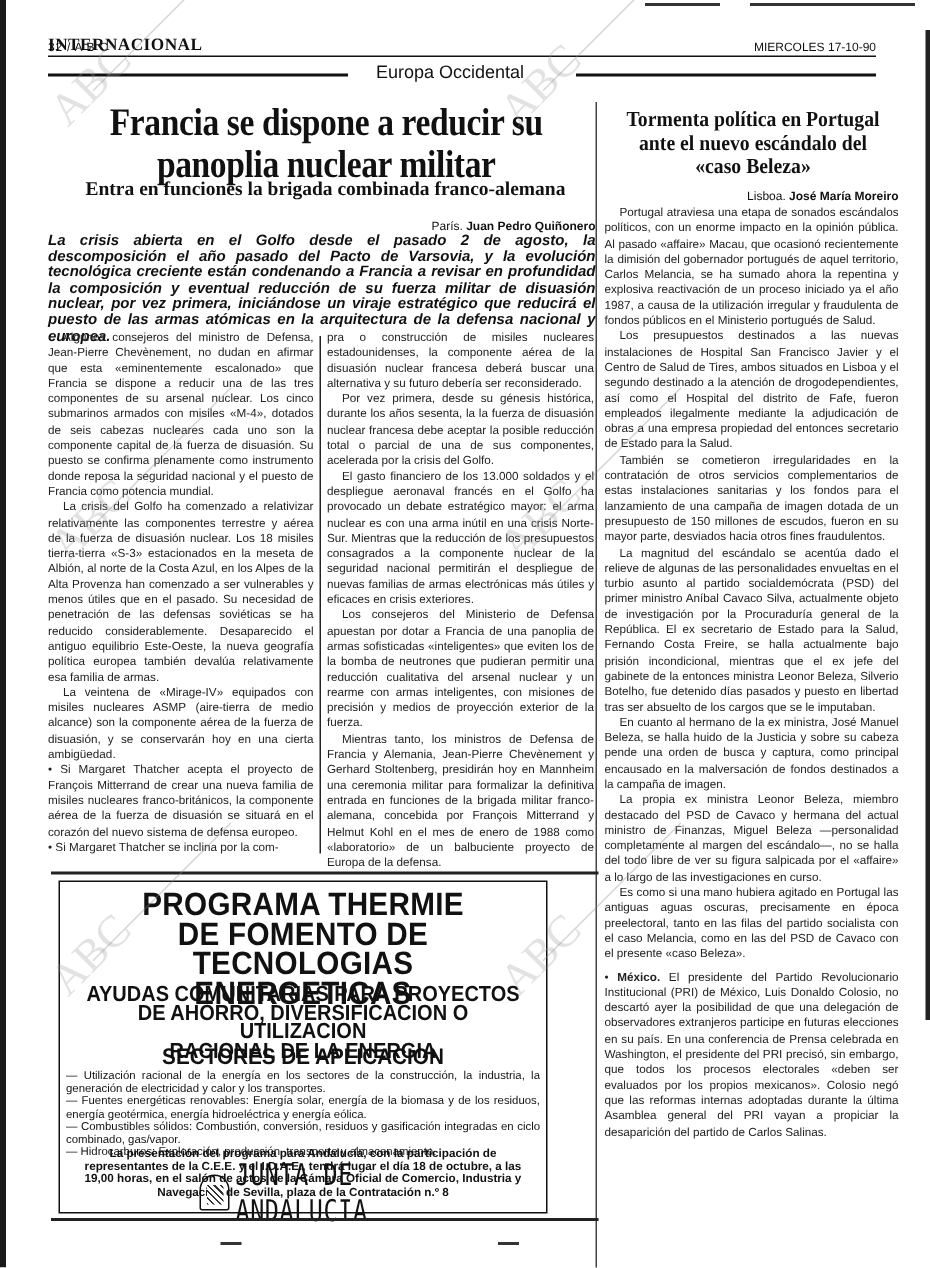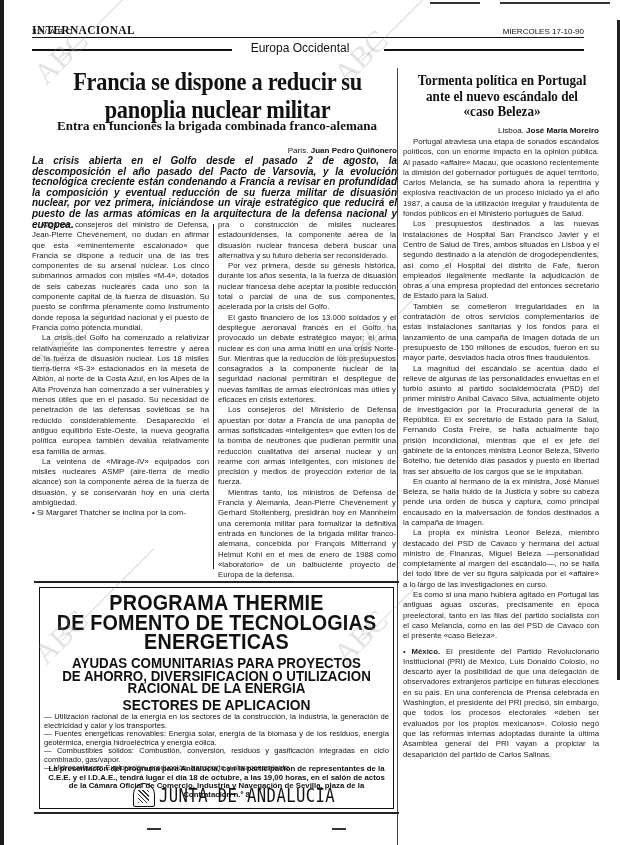--- a/index.html
+++ b/index.html
@@ -33,21 +33,21 @@
   .col1 { left: 32px; top: 220px; width: 177px; height: 350px; }
   .col2 { left: 218px; top: 220px; width: 178px; height: 350px; }
   .col-divider { position: absolute; left: 213px; top: 224px; width: 1px; height: 345px; background: #222; }
 
   .side-frame { position: absolute; left: 397px; top: 68px; width: 1px; height: 780px; background: #444; }
   .side-headline { position: absolute; left: 404px; top: 73px; width: 196px; text-align: center; font-family: "Liberation Serif", serif; font-weight: bold; font-size: 14.3px; line-height: 15.5px; transform: scaleX(0.92); transform-origin: center top; }
   .side-byline { position: absolute; left: 404px; top: 126px; width: 195px; text-align: right; font-size: 8px; }
   .side-col { position: absolute; left: 403px; top: 137px; width: 196px; height: 690px; font-size: 7.8px; line-height: 10.3px; text-align: justify; color: #222; }
   .side-col p { text-indent: 10px; }
 
-  .ad { position: absolute; left: 39px; top: 587px; width: 355px; height: 222px; border: 1.5px solid #111; }
+  .ad { position: absolute; left: 39px; top: 587px; width: 326px; height: 222px; border: 1.5px solid #111; }
   .ad-outer-rule { position: absolute; left: 34px; top: 581px; width: 365px; height: 1.5px; background: #222; }
   .ad-outer-rule-bot { position: absolute; left: 34px; top: 812px; width: 365px; height: 1.5px; background: #222; }
   .ad .t1 { position: absolute; left: 0; right: 0; top: 6px; text-align: center; font-weight: bold; font-size: 21.5px; line-height: 19.5px; letter-spacing: 0.2px; transform: scaleX(0.92); transform-origin: center top; }
   .ad .t2 { position: absolute; left: 0; right: 0; top: 69px; text-align: center; font-weight: bold; font-size: 14.5px; line-height: 12.6px; transform: scaleX(0.92); transform-origin: center top; }
   .ad .t3 { position: absolute; left: 0; right: 0; top: 108px; text-align: center; font-weight: bold; font-size: 15px; transform: scaleX(0.92); transform-origin: center top; }
   .ad .bullets { position: absolute; left: 4px; right: 4px; top: 125px; font-size: 7.6px; line-height: 8.5px; text-align: justify; }
   .ad .bullets p { }
   .ad .presentation { position: absolute; left: 6px; right: 6px; top: 177px; text-align: center; font-weight: bold; font-size: 7.8px; line-height: 8.6px; }
   .ad .logo { position: absolute; left: 93px; top: 196px; height: 22px; display: flex; align-items: center; }
   .ad .logo .emblem { width: 22px; height: 24px; border: 1.5px solid #111; border-radius: 11px 11px 2px 2px; position: relative; }
@@ -83,20 +83,21 @@
   <h2 class="main-subhead">Entra en funciones la brigada combinada franco-alemana</h2>
   <div class="byline">
     <span>París. </span><b>Juan Pedro Quiñonero</b>
   </div>
   <p class="lead">La crisis abierta en el Golfo desde el pasado 2 de agosto, la descomposición el año pasado del Pacto de Varsovia, y la evolución tecnológica creciente están condenando a Francia a revisar en profundidad la composición y eventual reducción de su fuerza militar de disuasión nuclear, por vez primera, iniciándose un viraje estratégico que reducirá el puesto de las armas atómicas en la arquitectura de la defensa nacional y europea.</p>
 
   <div class="col col1">
     <p>Algunos consejeros del ministro de Defensa, Jean-Pierre Chevènement, no dudan en afirmar que esta «eminentemente escalonado» que Francia se dispone a reducir una de las tres componentes de su arsenal nuclear. Los cinco submarinos armados con misiles «M-4», dotados de seis cabezas nucleares cada uno son la componente capital de la fuerza de disuasión. Su puesto se confirma plenamente como instrumento donde reposa la seguridad nacional y el puesto de Francia como potencia mundial.</p>
     <p>La crisis del Golfo ha comenzado a relativizar relativamente las componentes terrestre y aérea de la fuerza de disuasión nuclear. Los 18 misiles tierra-tierra «S-3» estacionados en la meseta de Albión, al norte de la Costa Azul, en los Alpes de la Alta Provenza han comenzado a ser vulnerables y menos útiles que en el pasado. Su necesidad de penetración de las defensas soviéticas se ha reducido considerablemente. Desaparecido el antiguo equilibrio Este-Oeste, la nueva geografía política europea también devalúa relativamente esa familia de armas.</p>
     <p>La veintena de «Mirage-IV» equipados con misiles nucleares ASMP (aire-tierra de medio alcance) son la componente aérea de la fuerza de disuasión, y se conservarán hoy en una cierta ambigüedad.</p>
+    <p class="bullet">• <span>Si Margaret Thatcher acepta el proyecto de François Mitterrand de crear una nueva familia de misiles nucleares franco-británicos, la componente aérea de la fuerza de disuasión se situará en el corazón del nuevo sistema de defensa europeo.</span></p>
     <p class="bullet">• <span>Si Margaret Thatcher se inclina por la com-</span></p>
   </div>
   <div class="col-divider"></div>
   <div class="col col2">
     <p style="text-indent:0">pra o construcción de misiles nucleares estadounidenses, la componente aérea de la disuasión nuclear francesa deberá buscar una alternativa y su futuro debería ser reconsiderado.</p>
     <p>Por vez primera, desde su génesis histórica, durante los años sesenta, la la fuerza de disuasión nuclear francesa debe aceptar la posible reducción total o parcial de una de sus componentes, acelerada por la crisis del Golfo.</p>
     <p>El gasto financiero de los 13.000 soldados y el despliegue aeronaval francés en el Golfo ha provocado un debate estratégico mayor: el arma nuclear es con una arma inútil en una crisis Norte-Sur. Mientras que la reducción de los presupuestos consagrados a la componente nuclear de la seguridad nacional permitirán el despliegue de nuevas familias de armas electrónicas más útiles y eficaces en crisis exteriores.</p>
     <p>Los consejeros del Ministerio de Defensa apuestan por dotar a Francia de una panoplia de armas sofisticadas «inteligentes» que eviten los de la bomba de neutrones que pudieran permitir una reducción cualitativa del arsenal nuclear y un rearme con armas inteligentes, con misiones de precisión y medios de proyección exterior de la fuerza.</p>
     <p>Mientras tanto, los ministros de Defensa de Francia y Alemania, Jean-Pierre Chevènement y Gerhard Stoltenberg, presidirán hoy en Mannheim una ceremonia militar para formalizar la definitiva entrada en funciones de la brigada militar franco-alemana, concebida por François Mitterrand y Helmut Kohl en el mes de enero de 1988 como «laboratorio» de un balbuciente proyecto de Europa de la defensa.</p>
   </div>

